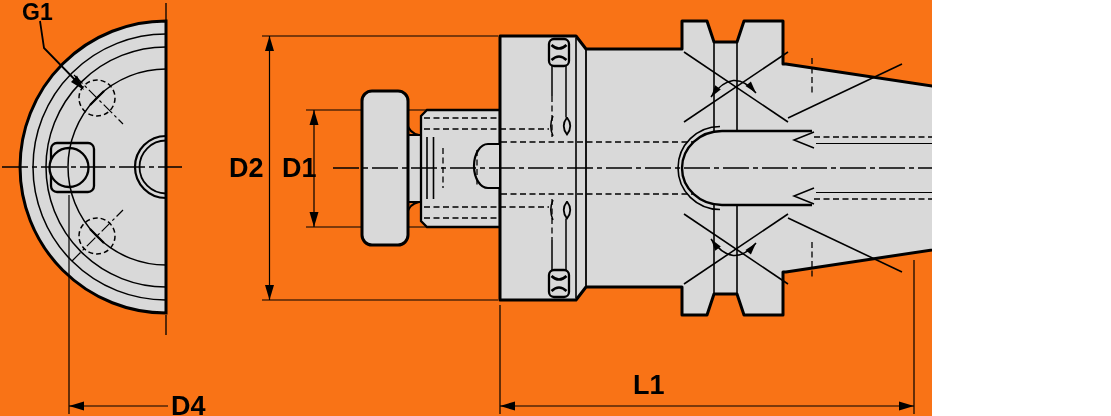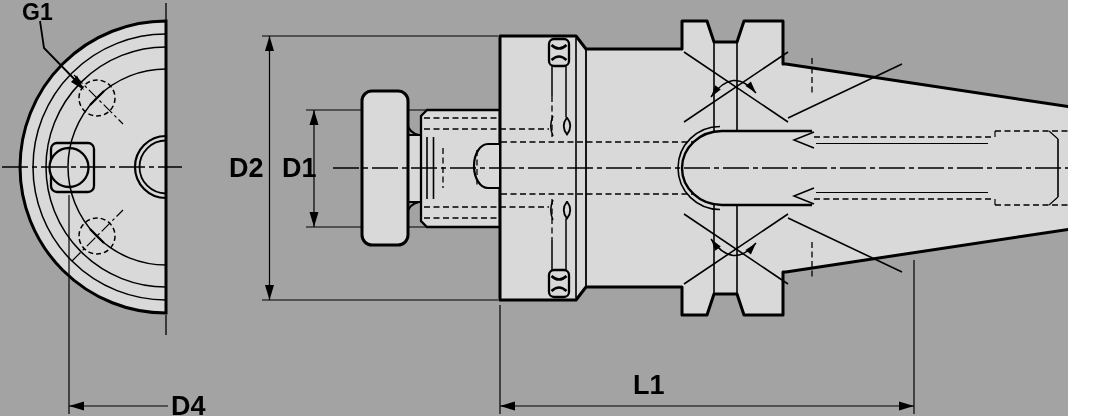--- a/index.html
+++ b/index.html
@@ -1,19 +1,19 @@
 <!DOCTYPE html>
 <html><head>
 <meta charset="utf-8">
 <style>
   html,body{margin:0;padding:0;background:#ffffff;}
   .canvas{
     position:relative;
-    width:1068px;height:416px;
-    background:#a3a3a3;
+    width:932px;height:416px;
+    background:#f97316;
     font-family:"Liberation Sans", sans-serif;
     overflow:hidden;
   }
   svg{display:block;}
   .lbl{
     font-family:"Liberation Sans", sans-serif;
     font-weight:bold;
     fill:#000000;
   }
   .lbl-small{font-size:23px;}

